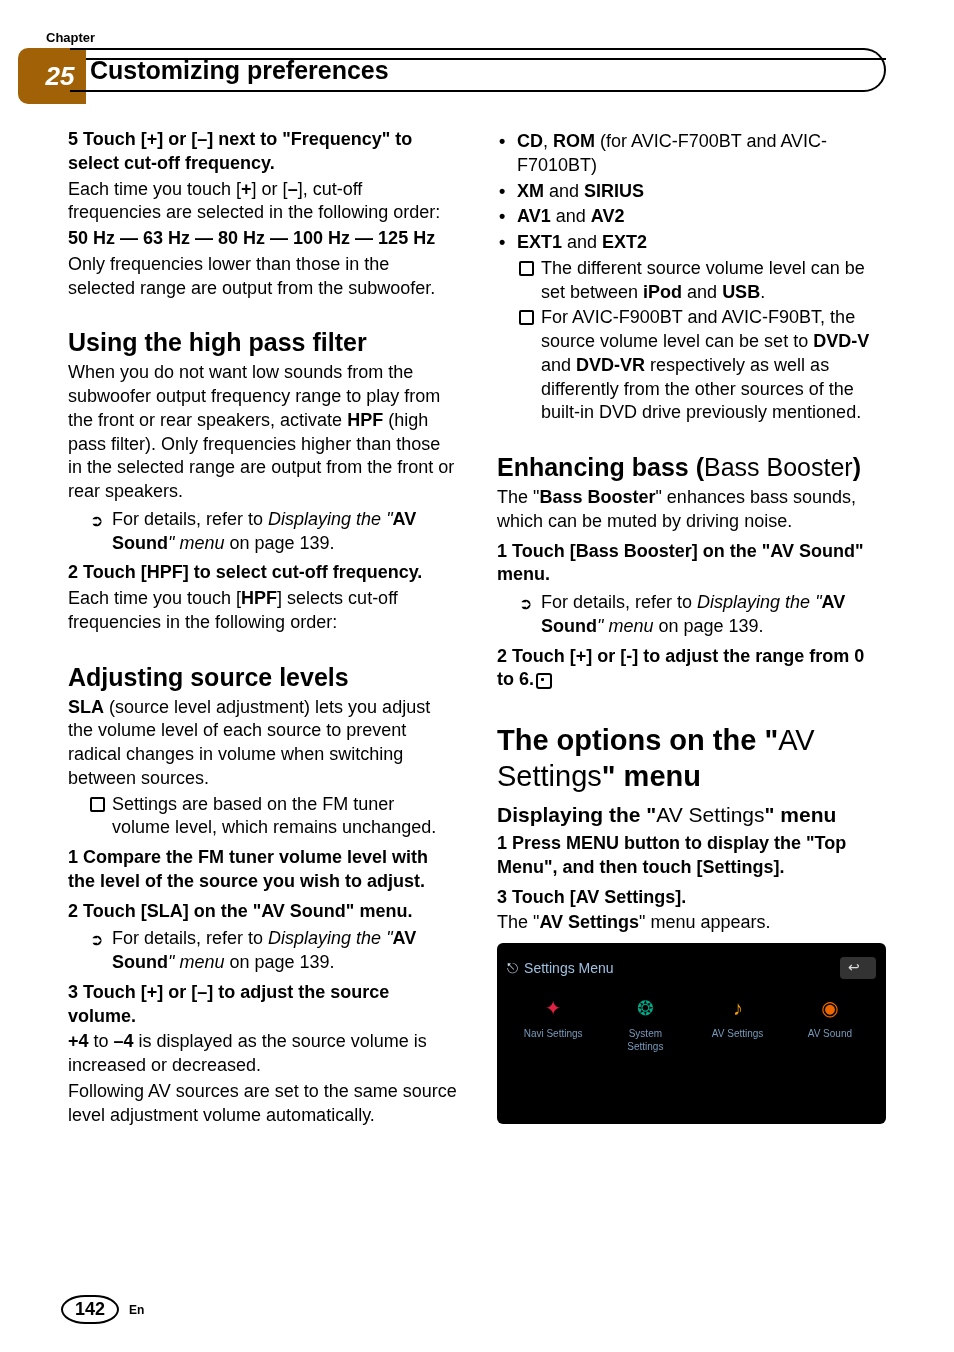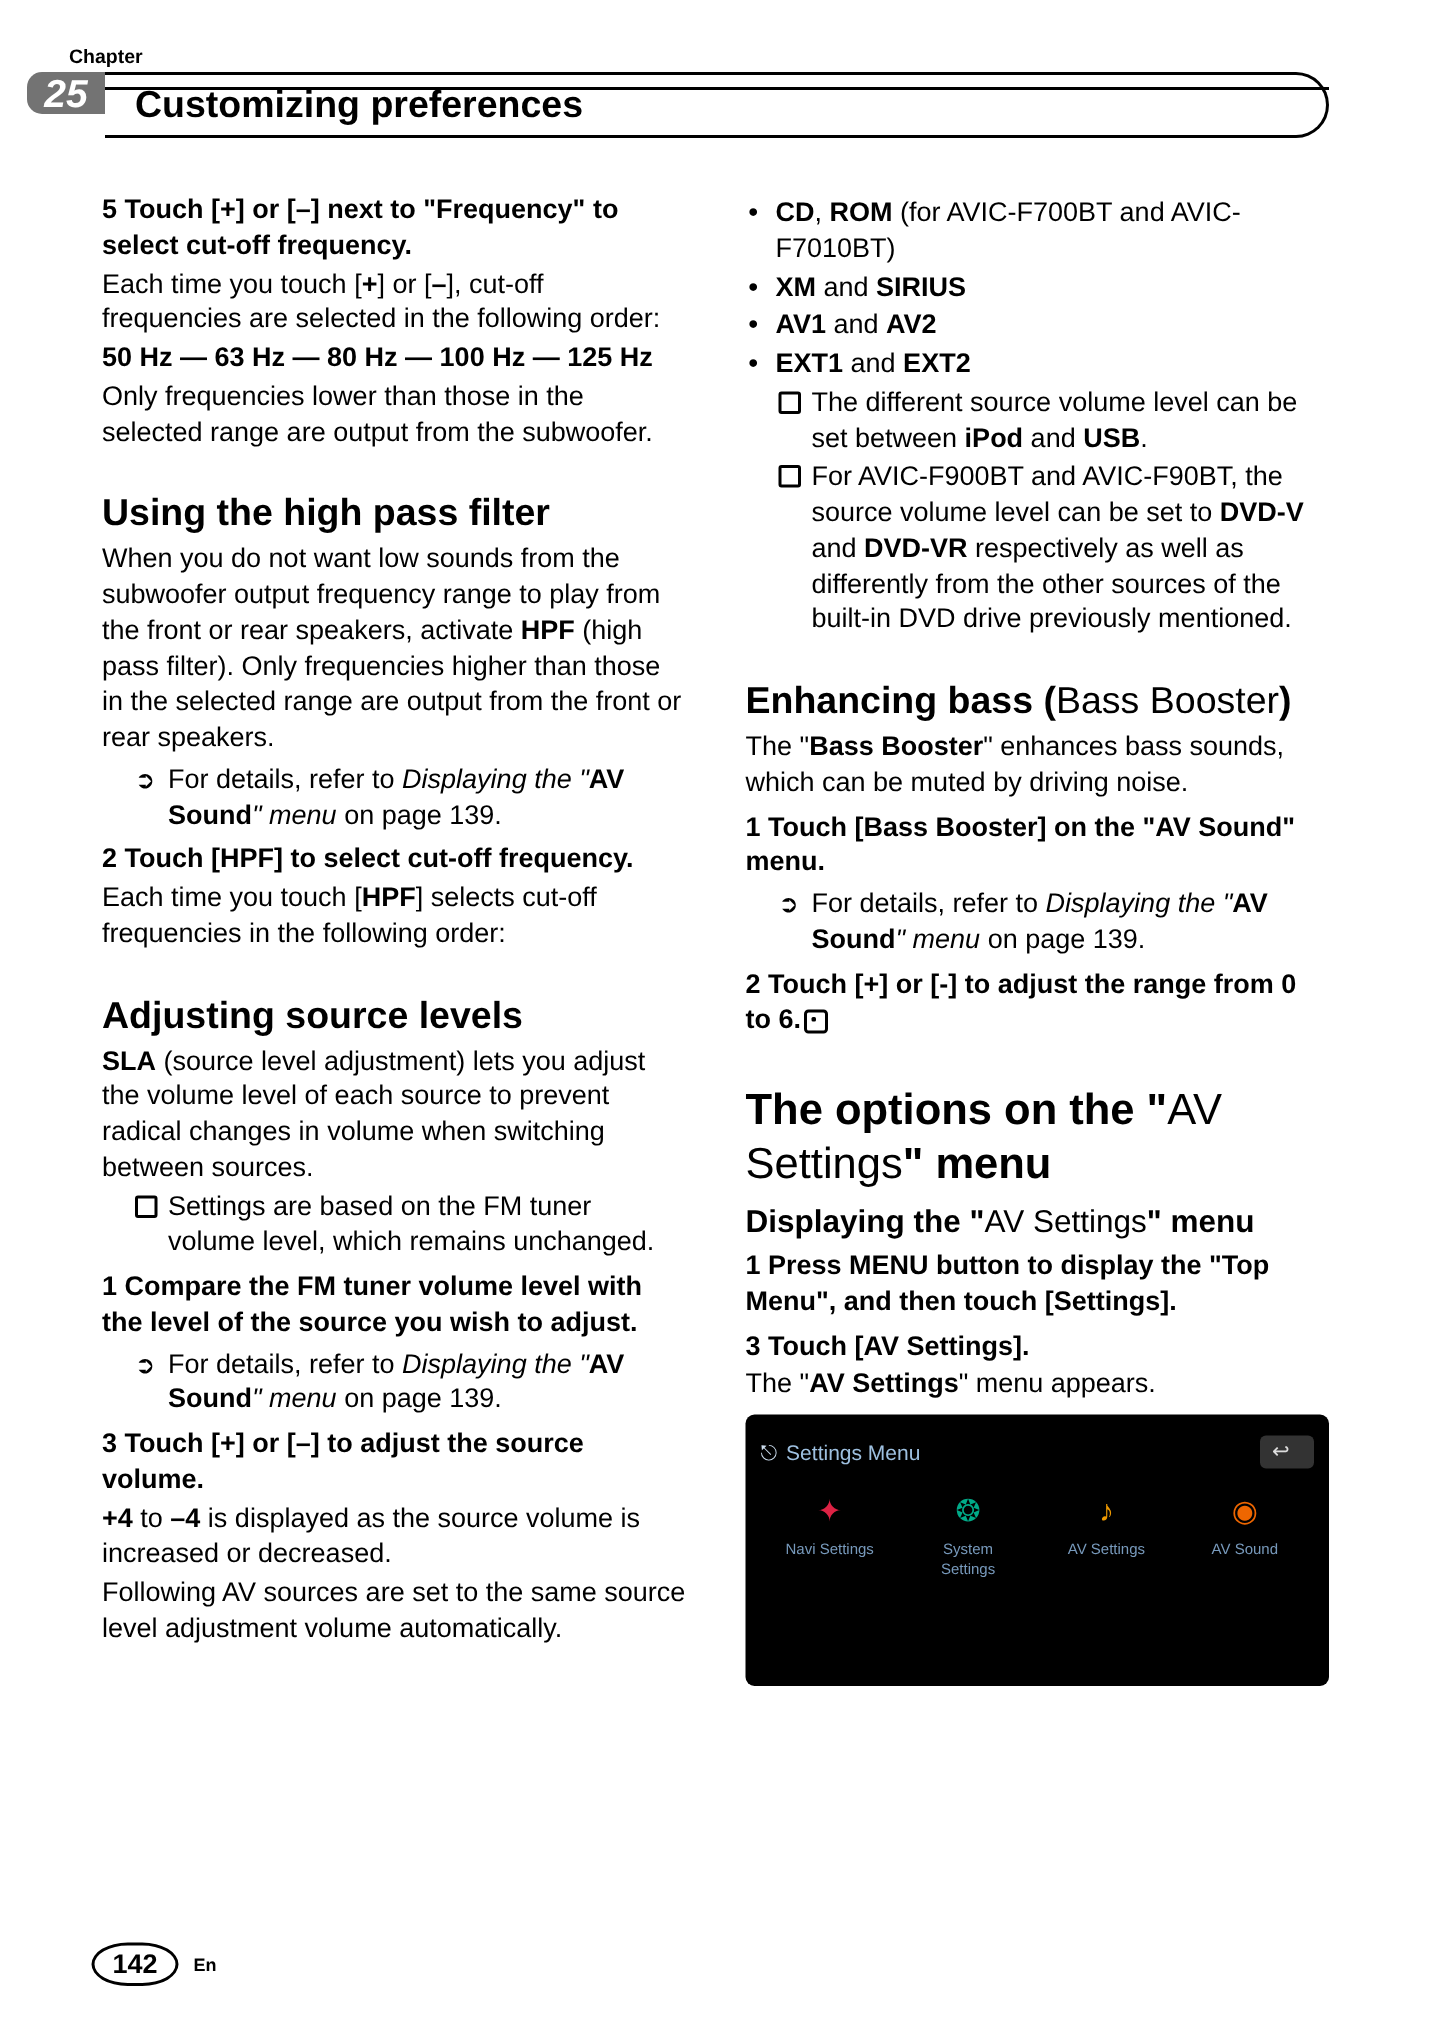--- a/index.html
+++ b/index.html
@@ -1,20 +1,20 @@
 <!DOCTYPE html>
 <html><head>
 <meta charset="utf-8">
 <style>
   html,body{margin:0;padding:0;background:#fff;}
   body{width:954px;height:1352px;position:relative;font-family:Arial,Helvetica,sans-serif;color:#000;box-sizing:border-box;}
   .page{position:relative;width:100%;height:100%;padding:38px 68px 0 68px;box-sizing:border-box;}
   .chapter-label{position:absolute;top:30px;left:26px;font-size:13px;font-weight:bold;margin-left:20px;}
   .header-rule{position:absolute;top:58px;left:18px;right:68px;border-top:2px solid #000;}
-  .chap-badge{position:absolute;top:48px;left:18px;width:52px;height:28px;background:#737373;color:#fff;border-radius:10px 0 0 10px;display:flex;align-items:center;justify-content:center;}
+  .chap-badge{position:absolute;top:48px;left:18px;width:52px;height:56px;background:#a16207;color:#fff;border-radius:10px 0 0 10px;display:flex;align-items:center;justify-content:center;padding-left:16px;}
   .chap-badge span{font-size:26px;font-weight:bold;font-style:italic;}
   .header-title-wrap{position:absolute;top:48px;left:70px;right:68px;height:32px;}
   .header-title{border:2px solid #000;border-left:0;border-radius:0 22px 22px 0;height:40px;display:flex;align-items:center;padding-left:20px;font-size:25px;font-weight:bold;}
   .cols{display:flex;gap:40px;padding-top:90px;}
   .col{flex:1;min-width:0;font-size:18px;line-height:1.32;}
   .step-head{font-weight:bold;margin:0 0 2px 0;}
   .h2{font-size:25px;font-weight:bold;margin:26px 0 2px 0;}
   .h1{font-size:29px;font-weight:bold;margin:30px 0 2px 0;line-height:1.25;}
   .h3{font-size:21px;font-weight:bold;margin:6px 0 4px 0;}
   .p{margin:0 0 2px 0;}
@@ -91,20 +91,21 @@
       <p class="p">
         <b>SLA</b><span> (source level adjustment) lets you adjust the volume level of each source to prevent radical changes in volume when switching between sources.</span>
       </p>
       <div class="note">
         <span class="box"></span>
         <span>Settings are based on the FM tuner volume level, which remains unchanged.</span>
       </div>
 
       <p class="step-head afterhead">1    Compare the FM tuner volume level with the level of the source you wish to adjust.</p>
 
+      <p class="step-head afterhead">2    Touch [SLA] on the "AV Sound" menu.</p>
       <div class="sub">
         <span class="arrow">➲</span>
         <span>For details, refer to </span><i>Displaying the "</i><b>AV Sound</b><i>" menu</i><span> on page 139.</span>
       </div>
 
       <p class="step-head afterhead">3    Touch [+] or [–] to adjust the source volume.</p>
       <p class="p">
         <b>+4</b><span> to </span><b>–4</b><span> is displayed as the source volume is increased or decreased.</span>
       </p>
       <p class="p">Following AV sources are set to the same source level adjustment volume automatically.</p>

